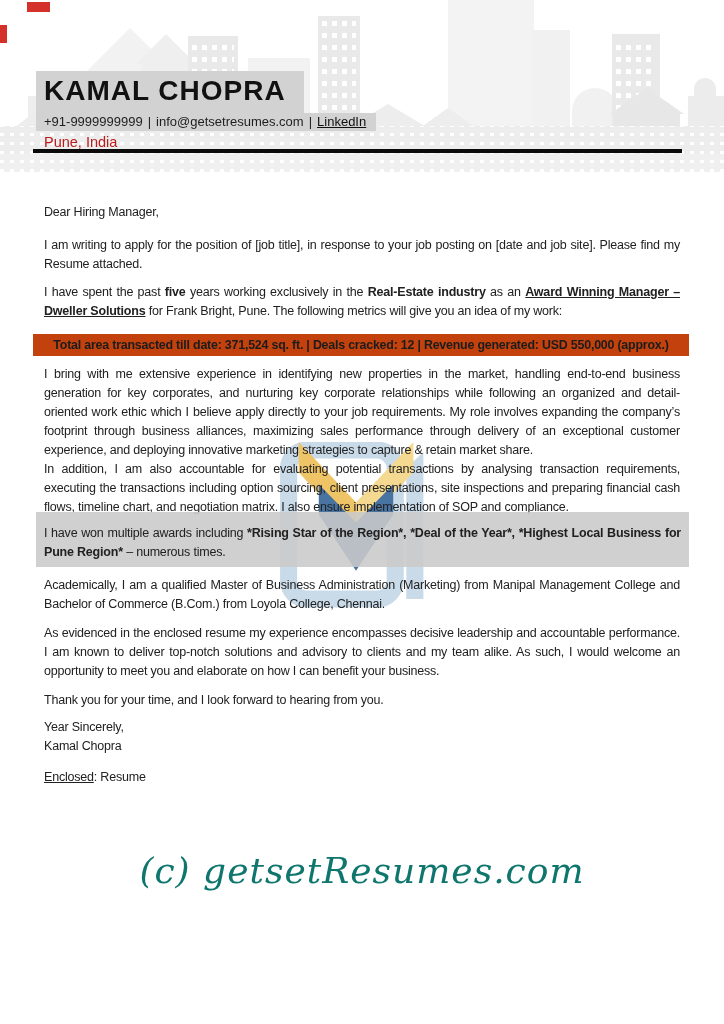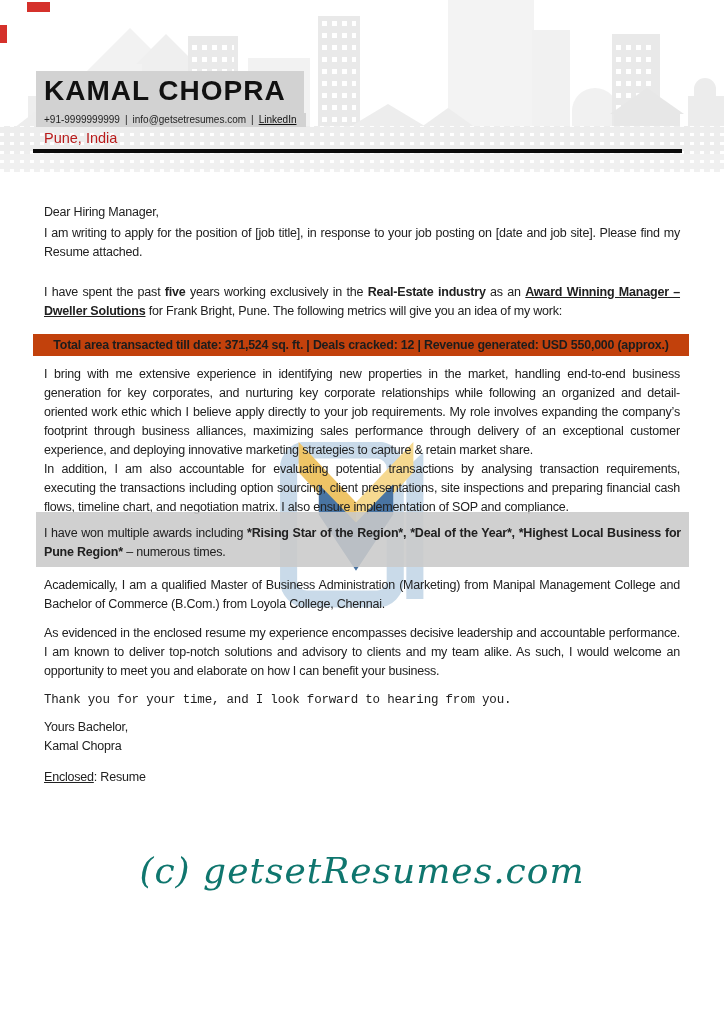--- a/index.html
+++ b/index.html
@@ -54,53 +54,53 @@
   .roofS3 { left:14px;  top:108px; border-left:26px solid transparent; border-right:26px solid transparent; border-bottom:20px solid #ededed; }
   .strip1 { left:0; top:126px; width:724px; height:28px; }
   .strip2 { left:0; top:154px; width:724px; height:18px; opacity:.8; }
 
   
   .header-text { position:absolute; left:36px; top:71px; z-index:3; }
   .name {
     display:table; margin:0; background:#d2d2d2; padding:3px 18px 6px 8px;
     font-size:28px; font-weight:700; letter-spacing:1px; line-height:33px; color:#111111;
   }
-  .contact { display:table; background:#d2d2d2; padding:1px 10px 2px 8px; font-size:10px; color:#1e1e1e; white-space:nowrap; }
+  .contact { display:table; background:#d2d2d2; padding:1px 10px 2px 8px; font-size:13px; color:#1e1e1e; white-space:nowrap; }
   .contact .sep { margin:0 5px; }
   .linkedin { color:#111111; text-decoration:underline; cursor:pointer; }
   .location { padding:3px 8px 0 8px; font-size:14.5px; color:#b91c1c; }
   .rule { position:absolute; left:33px; top:149px; width:649px; height:4px; background:#0a0a0a; z-index:4; }
 
   
   .logo-wm { position:absolute; left:278px; top:442px; width:156px; height:166px; z-index:1; opacity:.95; }
 
   
   .para {
     position:absolute; left:44px; width:636px; margin:0; z-index:5;
     font-size:12.5px; line-height:19px; letter-spacing:-0.2px;
     text-align:justify; color:#212121;
   }
   .left-align { text-align:left; }
   .b { font-weight:700; }
   .u { text-decoration:underline; }
 
   .p-greeting { top:203px; }
-  .p-intro    { top:224px; }
+  .p-intro    { top:236px; }
   .p-exp      { top:283px; }
   .metrics-bar {
     position:absolute; left:33px; top:334px; width:656px; height:22px; z-index:5;
     background:#c2410c; text-align:center; line-height:22px;
     font-size:12.4px; font-weight:700; letter-spacing:-0.2px; color:#1c1c1c;
   }
   .p-bring    { top:365px; }
   .p-addition { top:460px; }
   .p-awards   { top:512px; left:36px; width:637px; padding:12px 8px 5px 8px; background:rgba(202,202,202,0.88); }
   .p-academics{ top:576px; }
   .p-evidence { top:624px; }
-  .p-thanks   { top:691px;font-family:Liberation Mono, monospace; }
+  .p-thanks   { top:691px; }
   .p-closing  { top:718px; }
   .p-enclosed { top:768px; }
   .block-line { display:block; }
 
   
   .wm-script {
     position:absolute; left:0; top:850px; width:724px; z-index:0;
     text-align:center; font-family:"DejaVu Serif", serif; font-style:italic;
     font-size:36px; letter-spacing:1px; color:#0f766e;
   }
@@ -176,21 +176,21 @@
 
     <p class="para p-awards"><span>I have won multiple awards including </span><span class="b">*Rising Star of the Region*, *Deal of the Year*, *Highest Local Business for Pune Region*</span><span> – numerous times.</span></p>
 
     <p class="para p-academics">Academically, I am a qualified Master of Business Administration (Marketing) from Manipal Management College and Bachelor of Commerce (B.Com.) from Loyola College, Chennai.</p>
 
     <p class="para p-evidence">As evidenced in the enclosed resume my experience encompasses decisive leadership and accountable performance. I am known to deliver top-notch solutions and advisory to clients and my team alike. As such, I would welcome an opportunity to meet you and elaborate on how I can benefit your business.</p>
 
     <p class="para p-thanks left-align">Thank you for your time, and I look forward to hearing from you.</p>
 
     <p class="para p-closing left-align">
-        <span class="block-line">Yours Bachelor,</span>
+        <span class="block-line">Year Sincerely,</span>
         <span class="block-line">Kamal Chopra</span>
       </p>
 
     <p class="para p-enclosed left-align"><span class="u">Enclosed</span><span>: Resume</span></p>
   </main>
 
   <div class="wm-script">(c) getsetResumes.com</div>
 
 </div>
 

